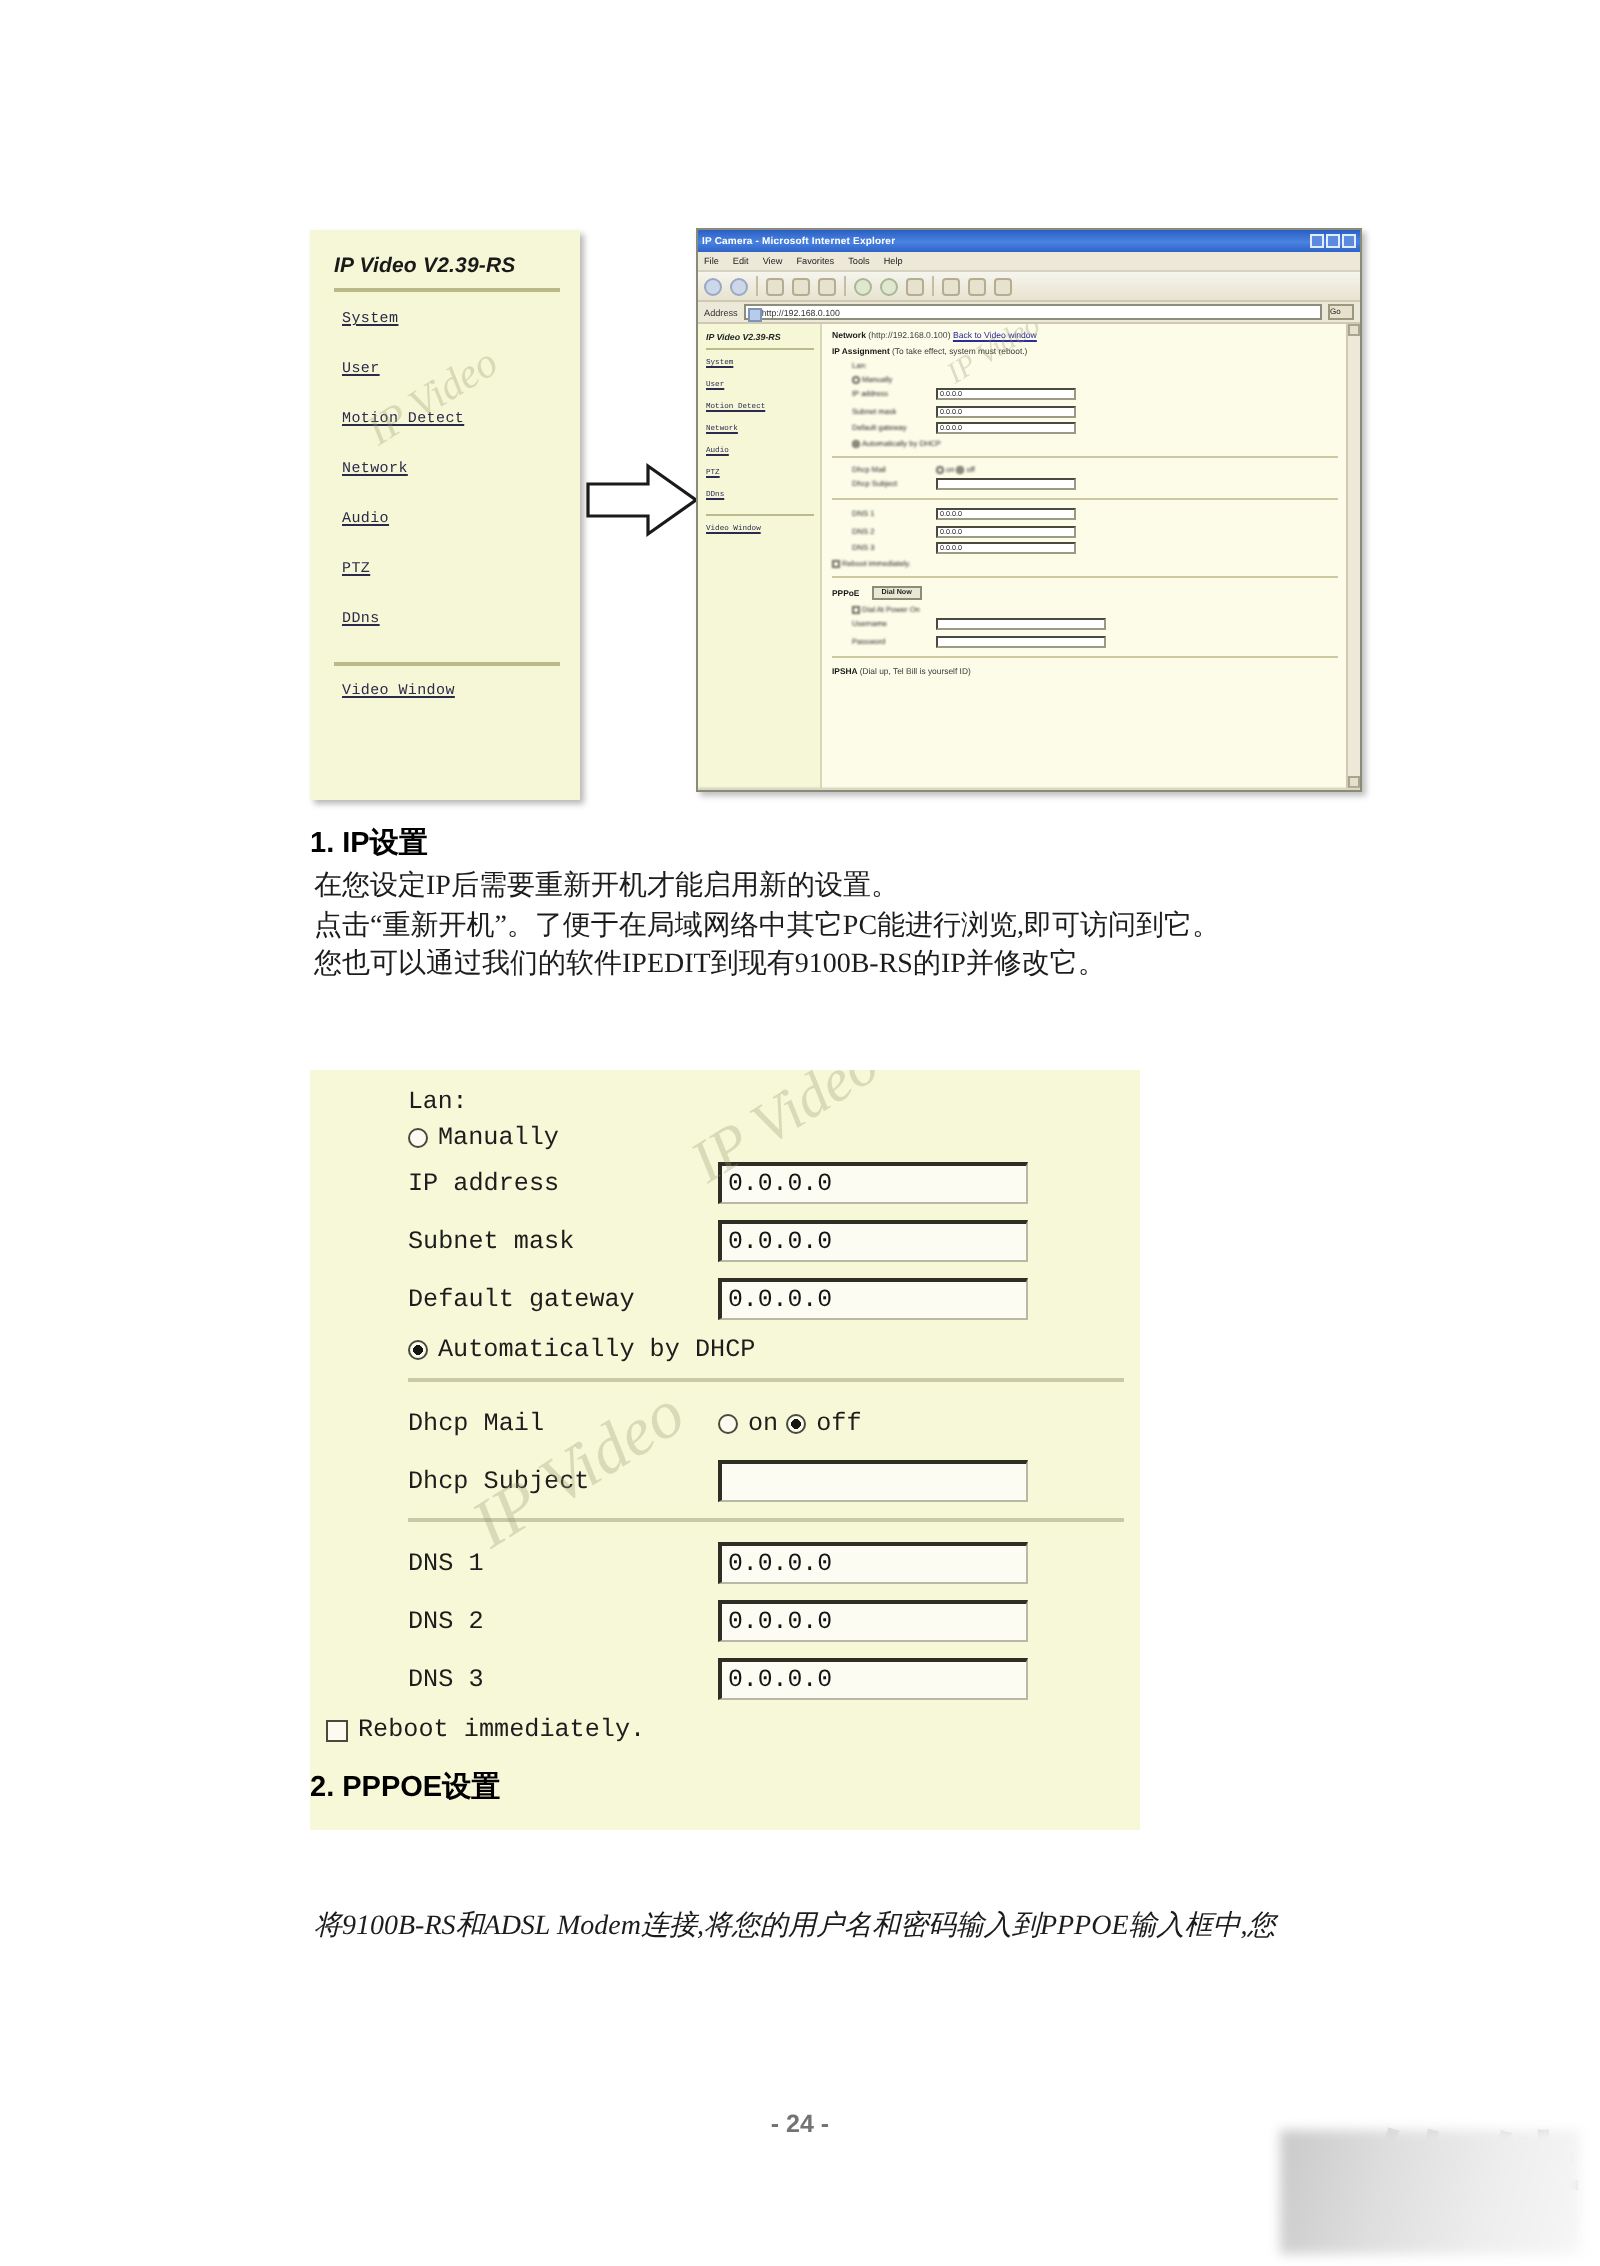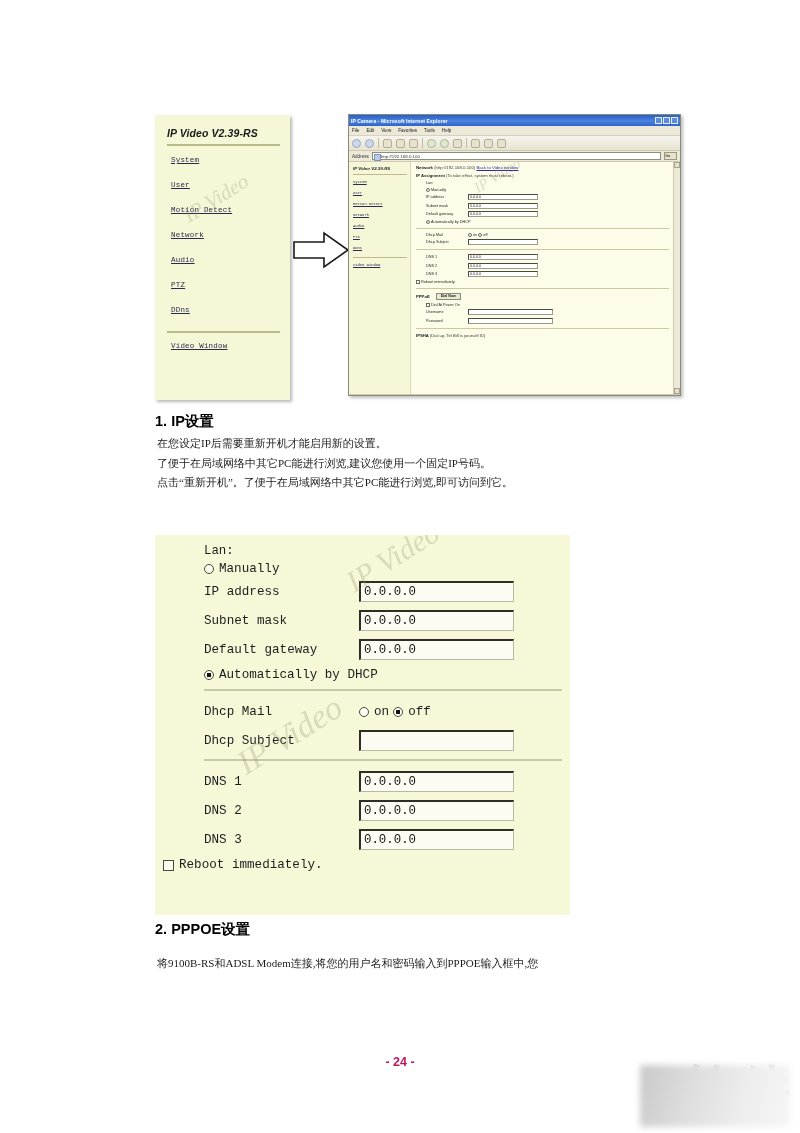--- a/index.html
+++ b/index.html
@@ -151,21 +151,21 @@
     border:1px solid #6b6b5a; background:#fff; vertical-align:middle; margin-right:1px;
   }
   .radio-mini.on { background:radial-gradient(circle, #222 0 45%, #fff 46% 100%); }
 
   
   .sec-head {
     position:absolute; font-weight:bold; font-size:14.5px; color:#000;
     font-family:"Liberation Sans", sans-serif;
   }
   .body-text {
-    position:absolute; font-size:11px; line-height:19.6px; color:#1c1c1c;
+    position:absolute; font-size:14px; line-height:19.6px; color:#1c1c1c;
     font-family:"Liberation Serif", serif;
     width:500px;
   }
   .body-text div { white-space:nowrap; }
 
   
   .form-panel {
     position:absolute; left:155px; top:535px; width:415px; height:380px;
     background:#f7f8d8;
     font-family:"Liberation Mono", monospace;
@@ -207,21 +207,21 @@
     border:1.4px solid #4a4a3c; background:#fbfbf0;
     margin-right:5px; vertical-align:middle; flex:none;
   }
   .fp-reboot {
     display:flex; align-items:center; margin:6px 0 0 8px; font-size:12.6px; color:#1d1d1d;
   }
 
   
   .page-num {
     position:absolute; left:0; top:1055px; width:800px; text-align:center;
-    font-size:12.5px; font-weight:bold; color:#be185d;
+    font-size:12.5px; font-weight:bold; color:#737373;
     font-family:"Liberation Sans", sans-serif;
   }
   .wm-bottom {
     position:absolute; right:8px; bottom:8px;
     font-size:52px; font-weight:bold; color:#d9d9d9;
     font-family:"DejaVu Sans", sans-serif; letter-spacing:2px;
     white-space:nowrap; pointer-events:none;
   }
   .wm-mask {
     position:absolute; right:10px; bottom:6px; width:150px; height:62px;
@@ -421,22 +421,22 @@
       </div>
     </div>
   </div>
 
   <div class="sec-head" style="left:155px; top:412px;">
     <span>1.</span>
     <span>IP设置</span>
   </div>
   <div class="body-text" style="left:157px; top:434px;">
     <div>在您设定IP后需要重新开机才能启用新的设置。</div>
-    <div>了便于在局域网络中其它PC能进行浏览,建议您使用一个固定IP号码。</div>
     <div>点击“重新开机”。了便于在局域网络中其它PC能进行浏览,即可访问到它。</div>
+    <div>您也可以通过我们的软件IPEDIT到现有9100B-RS的IP并修改它。</div>
   </div>
 
   <div class="form-panel">
 
     <div class="fp-lan">Lan:</div>
 
     <div class="fp-radio-row">
       <span class="radio"></span>
       <span>Manually</span>
     </div>
@@ -497,25 +497,25 @@
 
     <div class="fp-reboot">
       <span class="checkbox"></span>
       <span>Reboot immediately.</span>
     </div>
 
     <div class="wm-diag" style="left:75px; top:215px; font-size:34px;">IP Video</div>
     <div class="wm-diag" style="left:185px; top:35px; font-size:30px;">IP Video</div>
   </div>
 
-  <div class="sec-head" style="left:155px; top:920px;">
+  <div class="sec-head" style="left:155px; top:884px;">
     <span>2.</span>
     <span>PPPOE设置</span>
   </div>
-  <div class="body-text" style="left:157px; top:954px;">
+  <div class="body-text" style="left:157px; top:954px;font-style:italic;">
     <div>将9100B-RS和ADSL Modem连接,将您的用户名和密码输入到PPPOE输入框中,您</div>
   </div>
 
   <div class="page-num">- 24 -</div>
 
   <div class="wm-bottom">软件</div>
   <div class="wm-mask"></div>
 
 </div>
 

